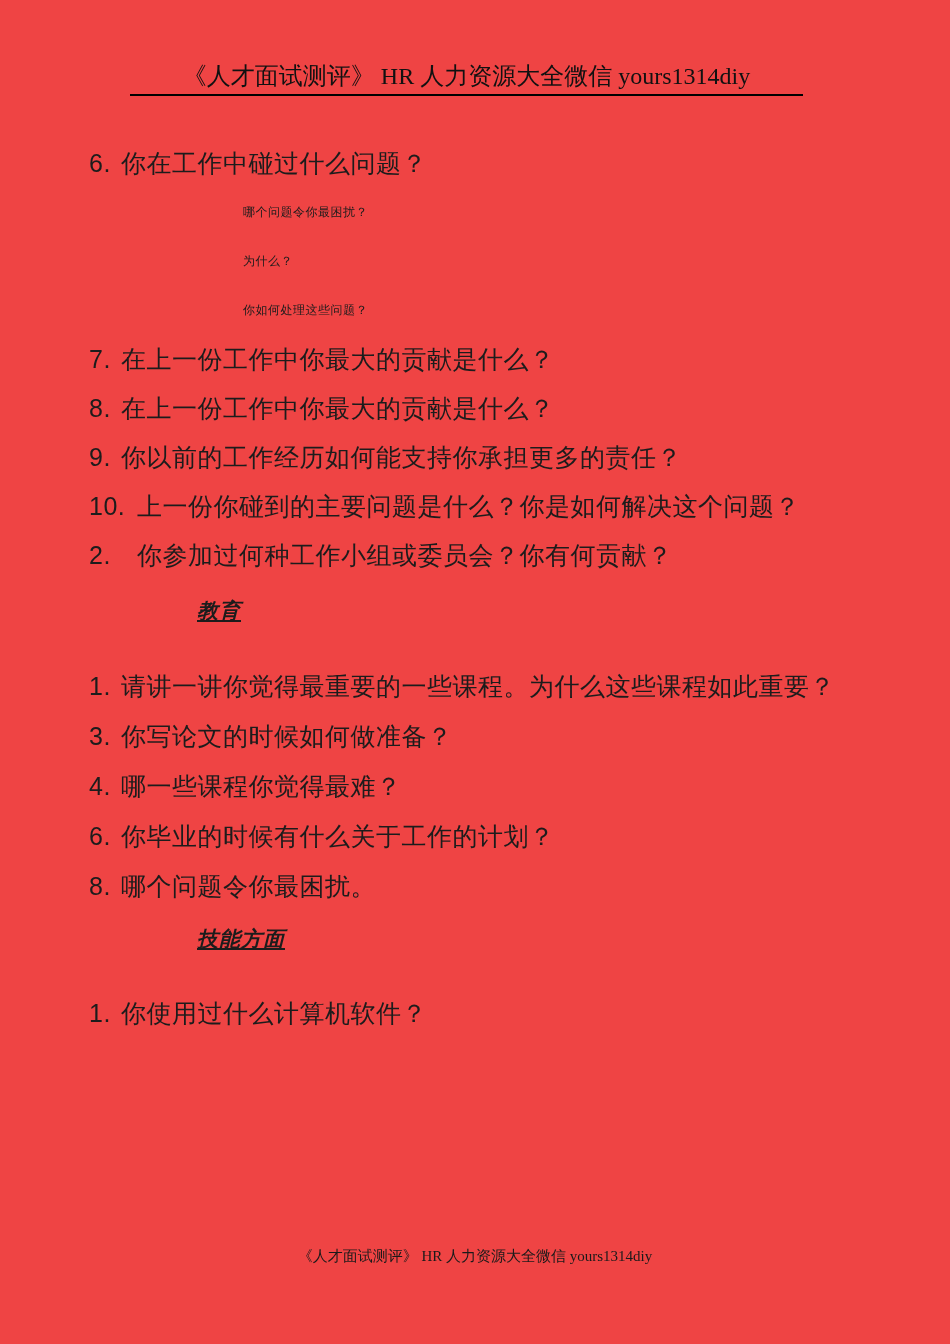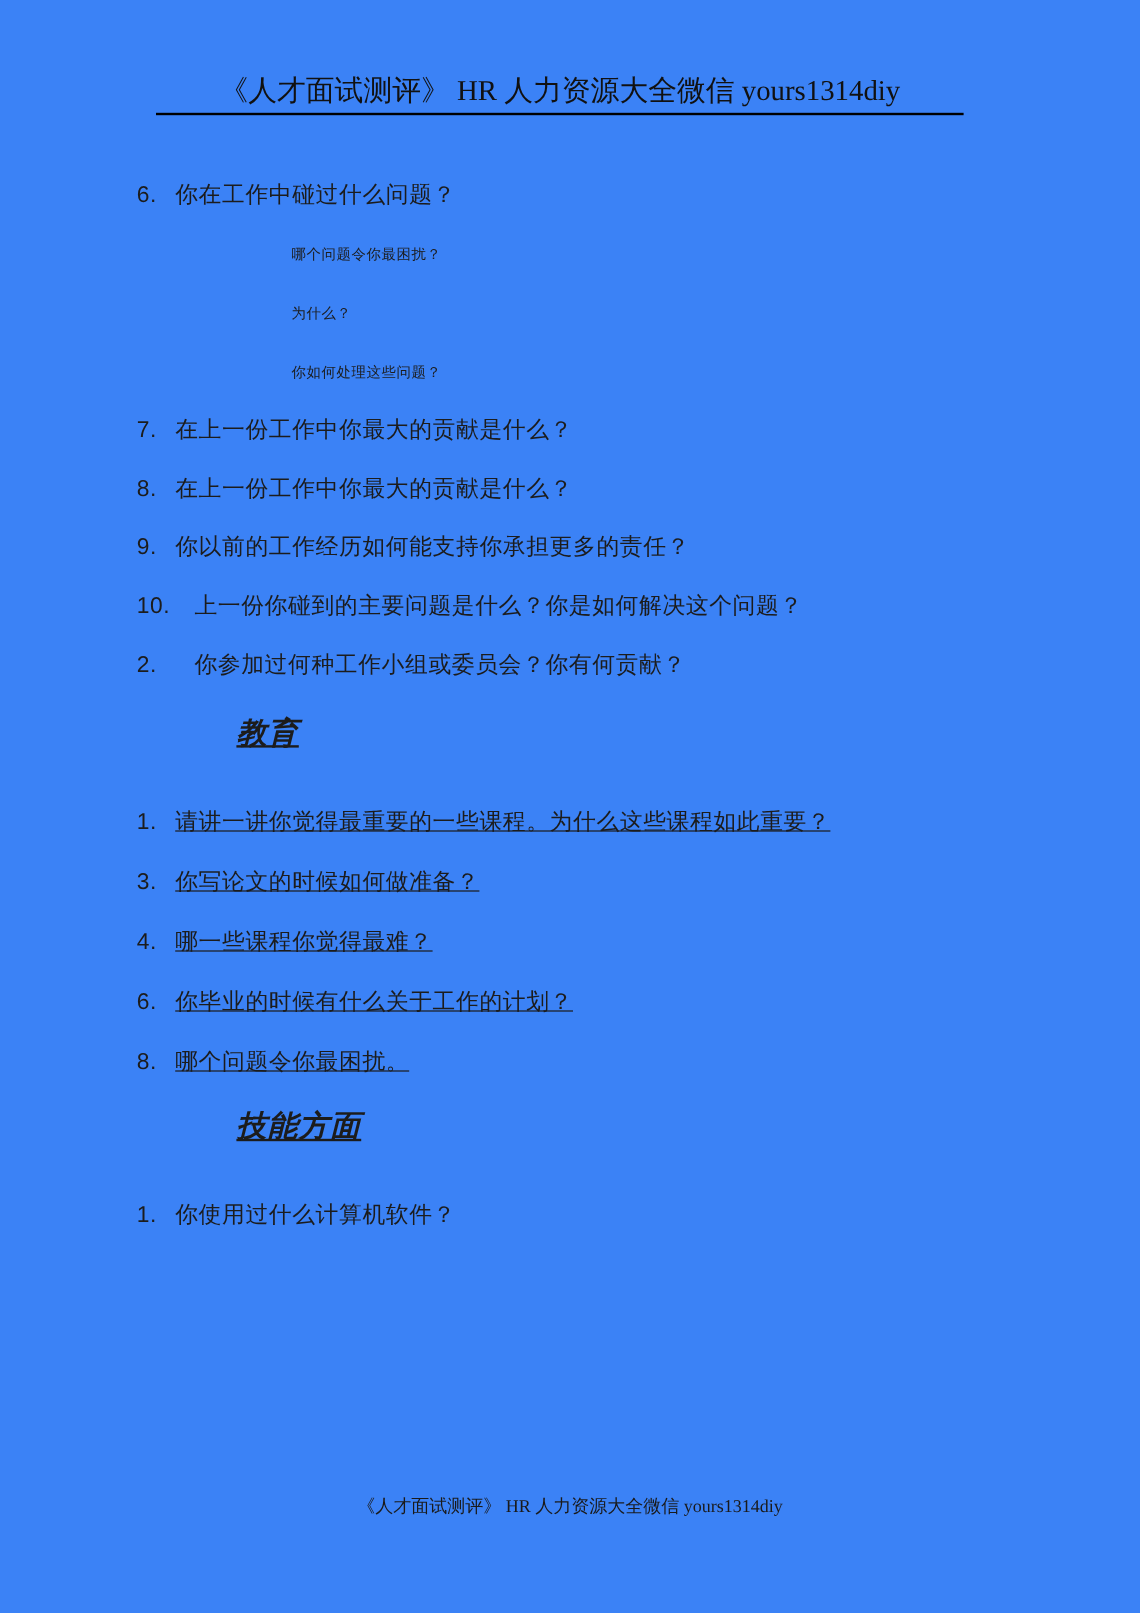--- a/index.html
+++ b/index.html
@@ -2,21 +2,21 @@
 <html><head>
 <meta charset="utf-8">
 <style>
   * { box-sizing: border-box; margin: 0; padding: 0; }
   html, body { background: #ffffff; }
   .page {
     position: relative;
     width: 950px;
     height: 1344px;
     margin: 0 auto;
-    background: #3b82f6;
+    background: #ef4444;
     color: #1c1c1c;
     font-family: "Liberation Sans", "DejaVu Sans", sans-serif;
     overflow: hidden;
   }
   
   .header { padding-top: 60px; }
   .header-text {
     font-family: "Liberation Serif", "DejaVu Serif", serif;
     font-size: 24px;
     line-height: 32px;
@@ -28,42 +28,42 @@
   }
   .header-rule {
     border: none;
     border-top: 2px solid #000000;
     width: 673px;
     margin: 2px 0 0 130px;
   }
   
   .content { margin-top: 52px; }
   .item {
-    padding-left: 114px;
-    font-size: 19px;
+    padding-left: 89px;
+    font-size: 25px;
     line-height: 30px;
     margin-bottom: 19px;
     letter-spacing: 0.5px;
   }
   .item .num {
     display: inline-block;
     min-width: 32px;
   }
   .item.wide .num { min-width: 48px; }
-  .edu-item { margin-bottom: 20px; text-decoration: underline; }
+  .edu-item { margin-bottom: 20px; }
   .sub-item {
     padding-left: 243px;
     font-size: 12px;
     line-height: 30px;
     margin-bottom: 19px;
     letter-spacing: 0.5px;
   }
   .heading {
     margin: 26px 0 45px 197px;
-    font-size: 25px;
+    font-size: 21px;
     line-height: 30px;
     font-style: italic;
     font-weight: bold;
     text-decoration: underline;
     letter-spacing: 1px;
   }
   .heading.skills { margin-top: 23px; margin-bottom: 44px; }
   
   .footer {
     position: absolute;

